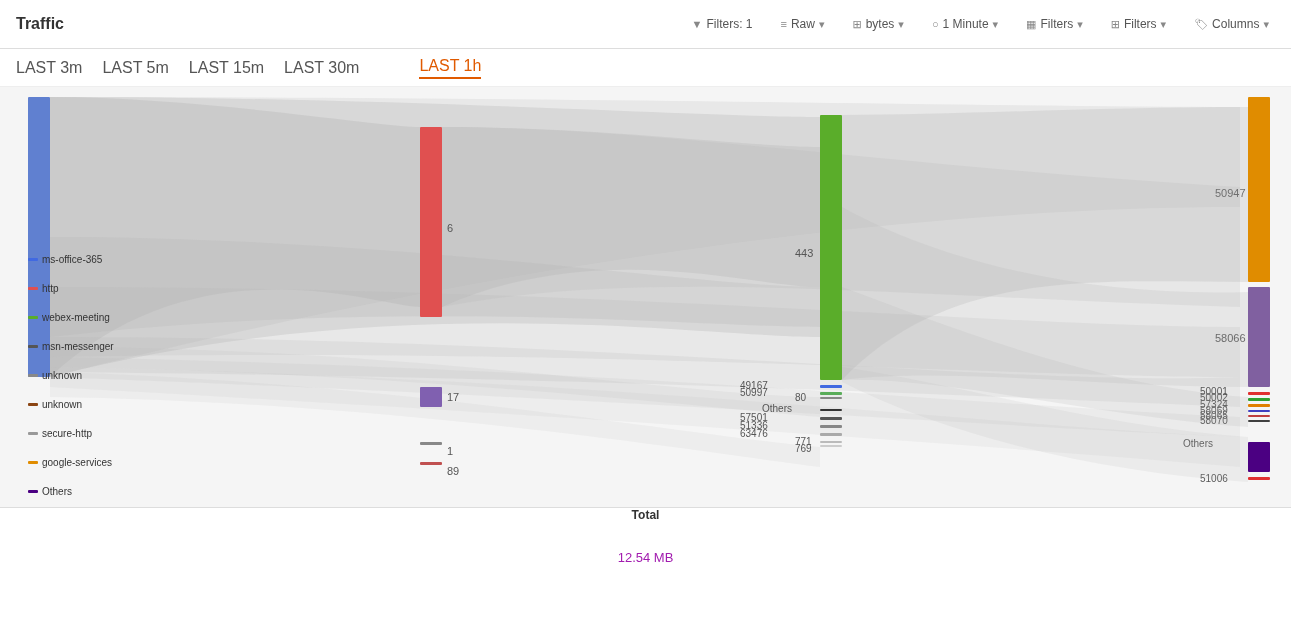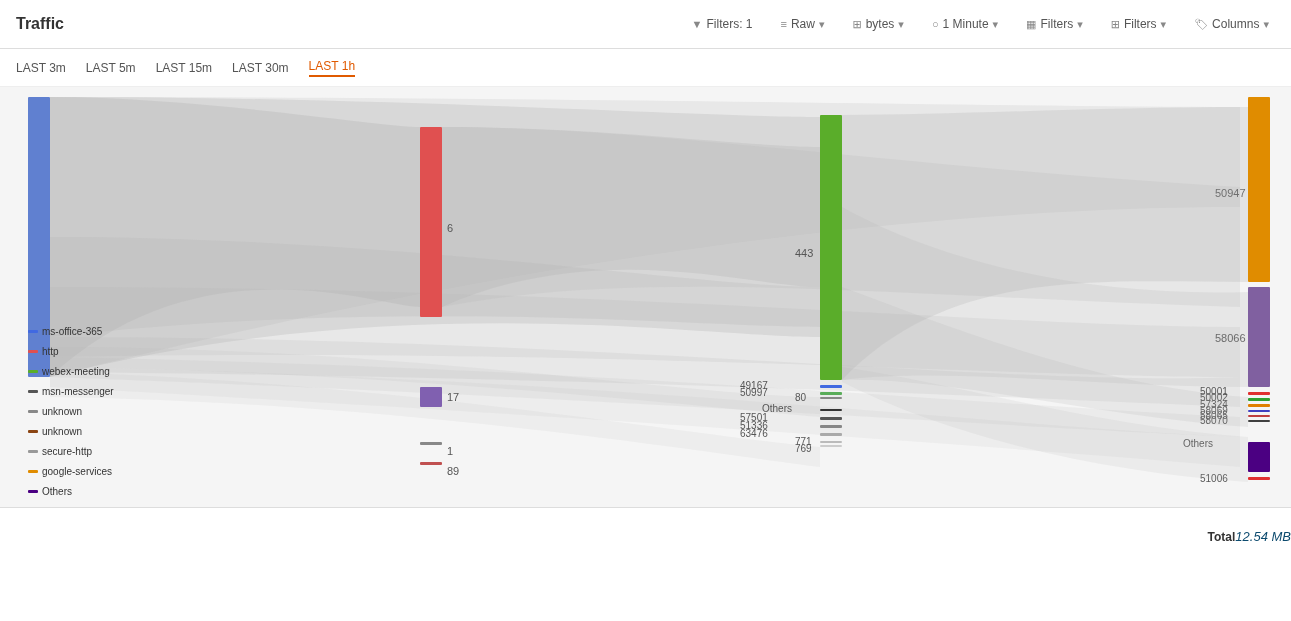--- a/index.html
+++ b/index.html
@@ -27,23 +27,23 @@
     
     .time-nav {
       display: flex;
       align-items: center;
       padding: 8px 16px;
       gap: 20px;
       border-bottom: 1px solid #eee;
       height: 38px;
     }
     .time-btn {
-      font-size: 12px; color: #555; cursor: pointer; font-weight: 500;
-    }
-    .time-btn.active { color: #e05a00; border-bottom: 2px solid #e05a00; padding-bottom: 2px; }
+      font-size: 16px; color: #555; cursor: pointer; font-weight: 500;
+    }
+    .time-btn.active { color: #e05a00; border-bottom: 2px solid #e05a00; padding-bottom: 2px; margin-left: 40px; }
 
     
     .sankey-container {
       position: relative;
       background: #f5f5f5;
       height: 420px;
       overflow: hidden;
     }
     .sankey-svg {
       position: absolute;
@@ -61,28 +61,28 @@
 
     
     .footer-stats {
       display: flex;
       border-top: 1px solid #ddd;
       height: 58px;
     }
     .stat-cell {
       flex: 1;
       display: flex;
-      flex-direction: row;
+      flex-direction: column;
       align-items: center;
-      justify-content: flex-end;
+      justify-content: space-between;
       border-right: 1px solid #ddd;
     }
     .stat-cell:last-child { border-right: none; }
     .stat-label { font-size: 12px; font-weight: bold; color: #333; }
-    .stat-value { font-size: 13px; color: #0c4a6e; font-style: italic; }
+    .stat-value { font-size: 13px; color: #a21caf; }
   </style>
 </head>
 <body>
 
 <div class="header">
   <span class="header-title">Traffic</span>
   <div class="header-controls">
     <div class="header-control">
       <span class="icon">▼</span>
       <span>Filters: 1</span>
@@ -211,21 +211,21 @@
 
     <rect x="1248" y="390" width="22" height="3" fill="#e03030" rx="1"></rect>
     <text x="1200" y="395" font-size="10" fill="#555">51006</text>
 
     <path d="M842,28 C950,28 1100,20 1248,20 L1248,195 C1100,195 950,180 842,293 Z" fill="rgba(180,180,180,0.28)"></path>
     <path d="M842,120 C950,180 1100,210 1248,205 L1248,300 C1100,300 950,280 842,293 Z" fill="rgba(180,180,180,0.22)"></path>
     <path d="M842,200 C950,240 1100,300 1248,310 L1248,340 C1100,330 950,290 842,293 Z" fill="rgba(180,180,180,0.18)"></path>
     <path d="M842,280 C950,295 1100,340 1248,350 L1248,395 C1100,385 950,350 842,295 Z" fill="rgba(180,180,180,0.15)"></path>
   </svg>
 
-  <div style="position:absolute; bottom:10px; left:28px; display:flex; flex-direction:column; gap:9px;">
+  <div style="position:absolute; bottom:10px; left:28px; display:flex; flex-direction:column; gap:18px;">
     <div class="legend-item">
       <div class="legend-dot" style="background:#4169e1;"></div>
       <span>ms-office-365</span>
     </div>
     <div class="legend-item">
       <div class="legend-dot" style="background:#e05050;"></div>
       <span>http</span>
     </div>
     <div class="legend-item">
       <div class="legend-dot" style="background:#5aad2a;"></div>

